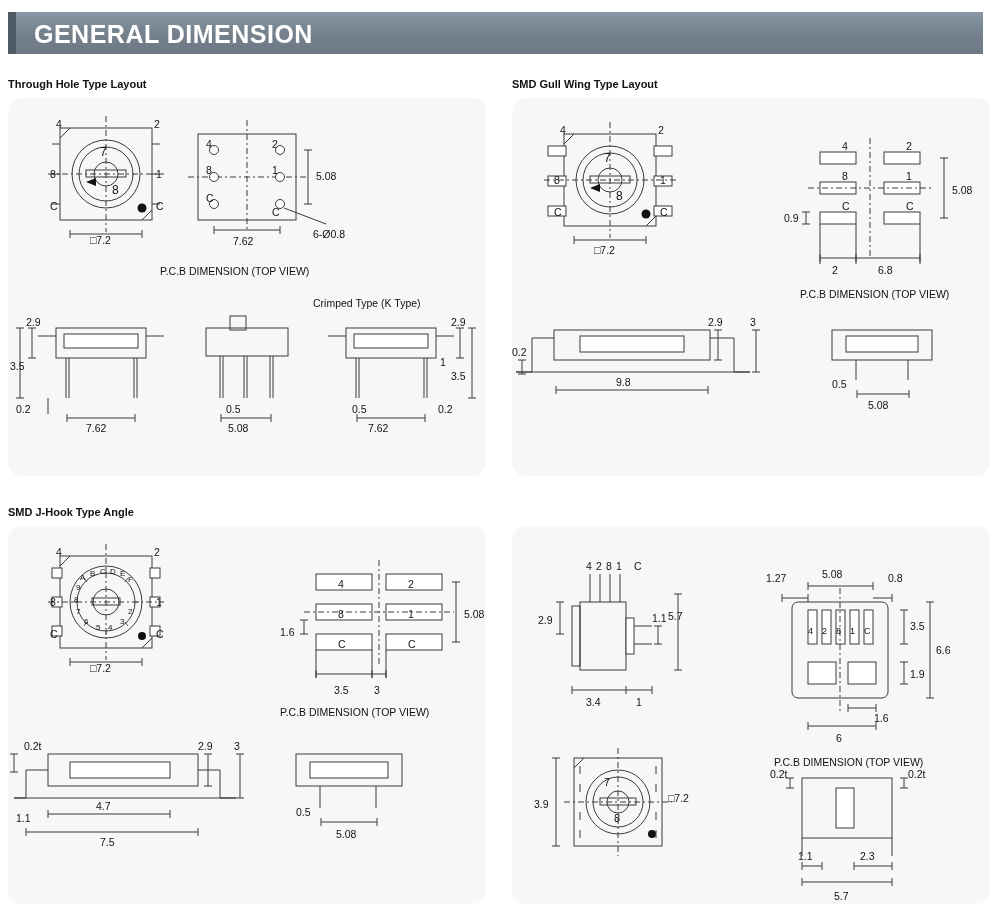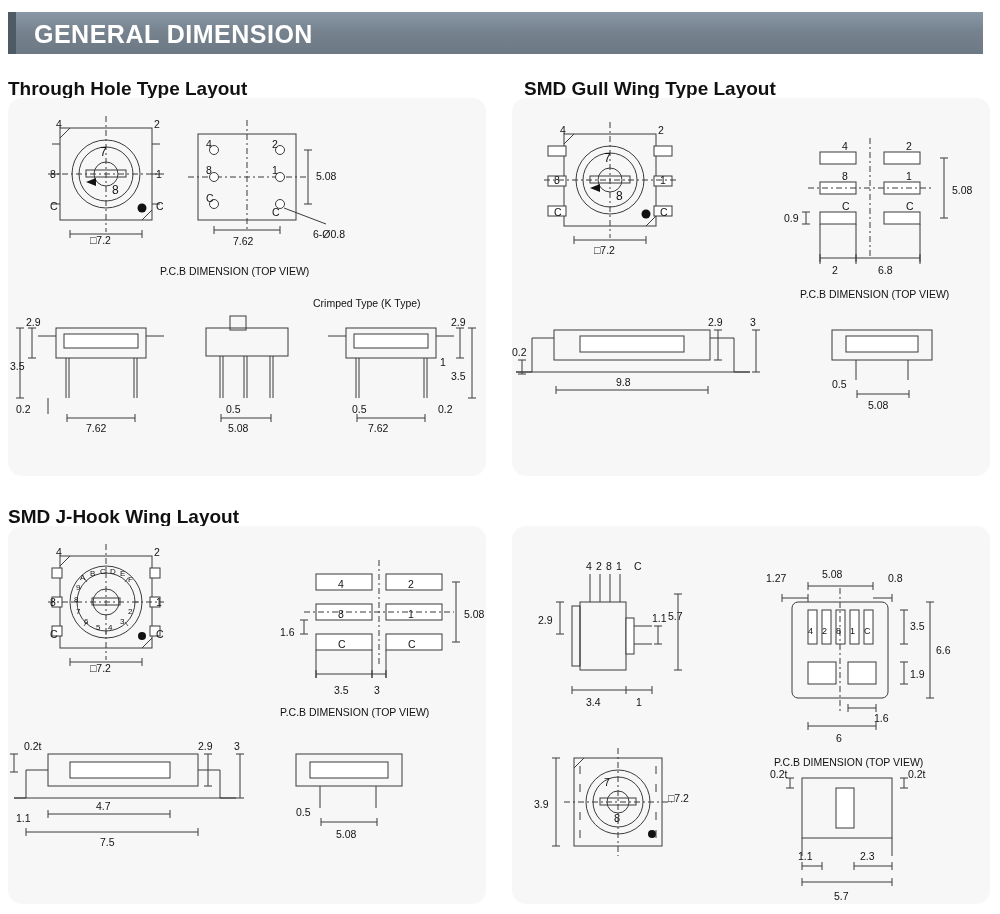--- a/index.html
+++ b/index.html
@@ -23,42 +23,42 @@
   }
   .banner-title{
     position:absolute;left:26px;top:8px;
     font-size:25px;font-weight:bold;color:#ffffff;letter-spacing:.5px;
     font-family:"Liberation Sans", sans-serif;
     text-align:center;
   }
 
   
   .sec-title{
-    position:absolute;font-size:19px;font-weight:bold;color:#111;
+    position:absolute;font-size:11px;font-weight:bold;color:#111;
   }
   
   .panel{
     position:absolute;background:#f7f7f7;border-radius:14px;
   }
   svg{position:absolute;overflow:visible;}
   svg text{font-family:"Liberation Sans", sans-serif;fill:#111;}
 </style>
 </head>
 <body>
 
 <div class="page">
 
   <div class="banner">
     <div class="banner-bar"></div>
     <div class="banner-title">GENERAL DIMENSION</div>
   </div>
 
   <div class="sec-title" style="left:8px;top:78px;">Through Hole Type Layout</div>
-  <div class="sec-title" style="left:524px;top:78px;">SMD Gull Wing Type Layout</div>
-  <div class="sec-title" style="left:8px;top:506px;">SMD J-Hook Wing Layout</div>
+  <div class="sec-title" style="left:512px;top:78px;">SMD Gull Wing Type Layout</div>
+  <div class="sec-title" style="left:8px;top:506px;">SMD J-Hook Type Angle</div>
 
   <div class="panel" style="left:8px;top:98px;width:478px;height:378px;"></div>
   <div class="panel" style="left:512px;top:98px;width:478px;height:378px;"></div>
   <div class="panel" style="left:8px;top:526px;width:478px;height:378px;"></div>
   <div class="panel" style="left:512px;top:526px;width:478px;height:378px;"></div>
 
   <svg style="left:8px;top:98px;" width="478" height="378">
     <g stroke="#3b3b3b" fill="none" stroke-width="1">
 
       <rect x="52" y="30" width="92" height="92"></rect>

